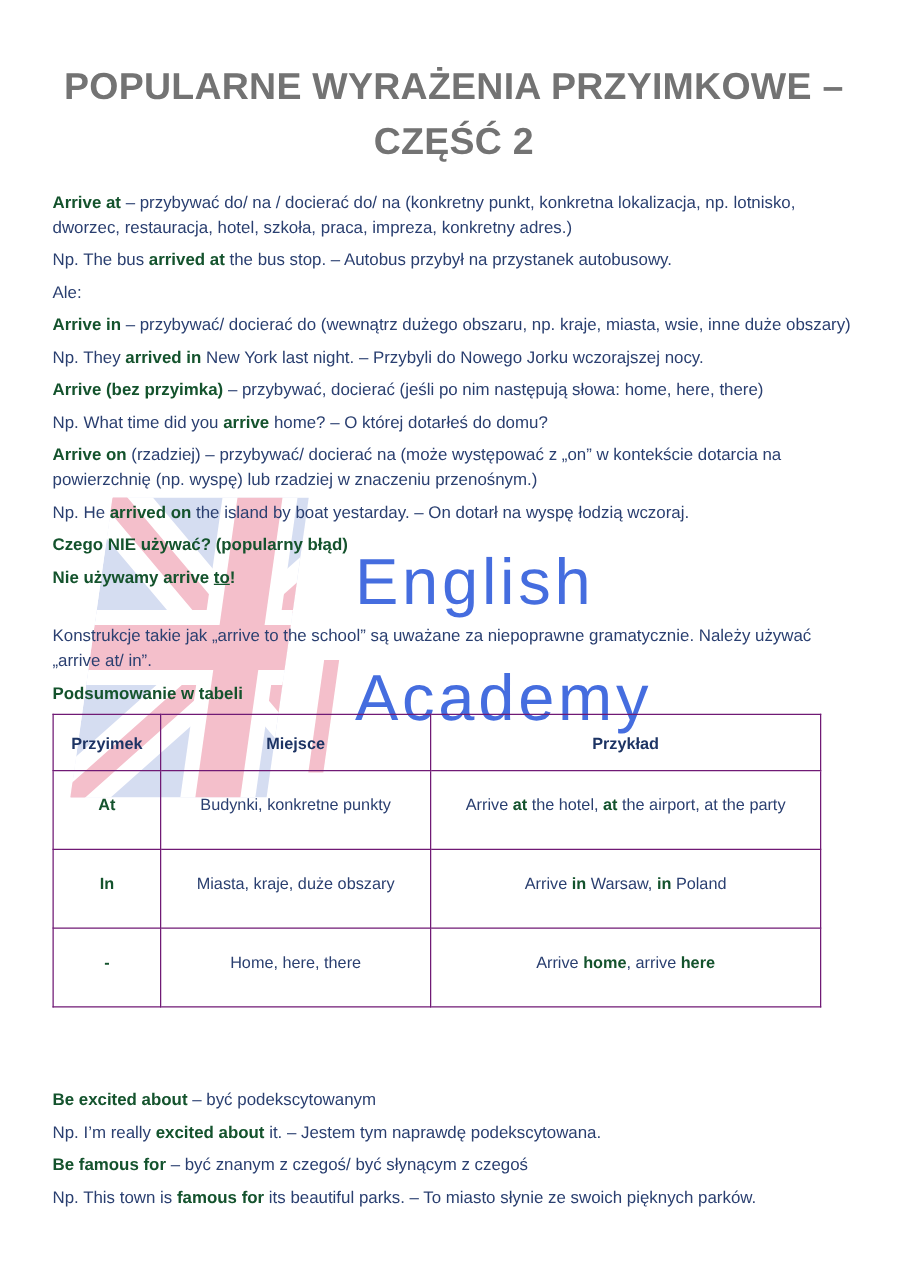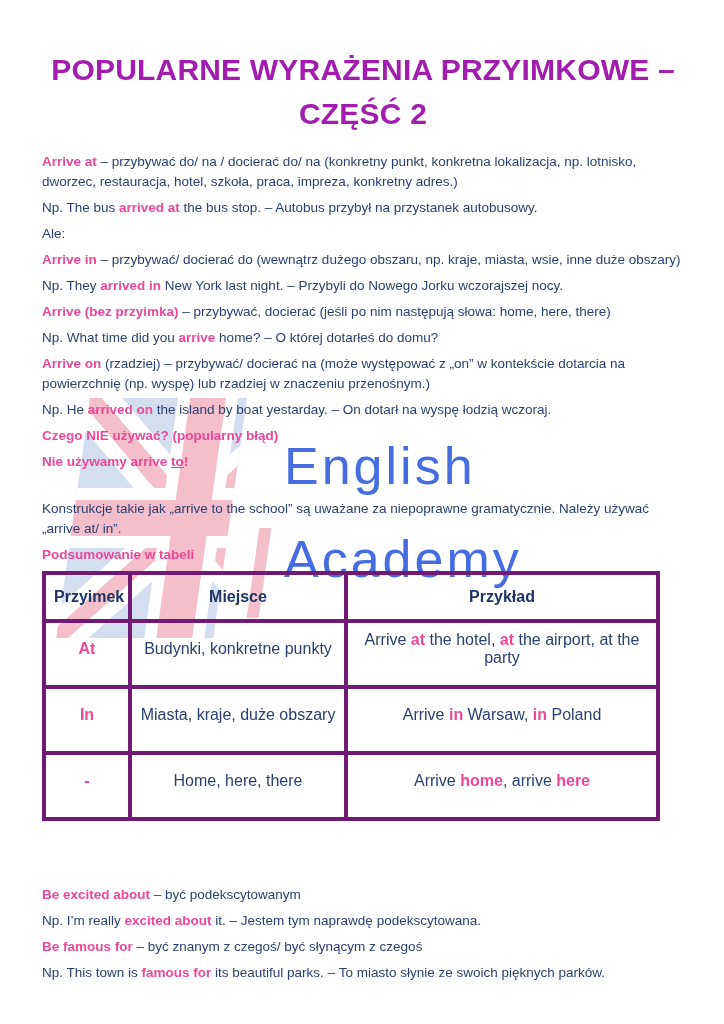--- a/index.html
+++ b/index.html
@@ -14,31 +14,31 @@
   .wm-bar{position:absolute;left:253px;top:528px;width:12px;height:90px;background:#f2b1c0;
           transform:skewX(-8deg);}
   .wm-word{position:absolute;left:284px;font-weight:normal;color:#1d4ed8;font-size:52px;
            letter-spacing:3px;line-height:1;white-space:nowrap;}
   .wm-english{top:440px;}
   .wm-academy{top:533px;}
 
   
   .content{position:absolute;inset:0;z-index:1;padding:48px 40px 0 42px;
            color:#2a3f70;font-size:13.5px;}
-  h1{margin:0 0 16px 0;text-align:center;color:#a21caf;font-size:30px;line-height:44px;
+  h1{margin:0 0 16px 0;text-align:center;color:#737373;font-size:30px;line-height:44px;
      font-weight:bold;letter-spacing:.2px;}
   p{margin:0 0 6px 0;line-height:20px;}
-  .b{font-weight:bold;color:#ec4899;}
+  .b{font-weight:bold;color:#14532d;}
   .u{text-decoration:underline;text-align:right;}
   .mt27{margin-top:27px;}
   .mt31{}
   .mt64{margin-top:64px;}
 
   table{border-collapse:collapse;margin-top:6px;width:614px;table-layout:fixed;}
-  th,td{border:4px solid #701a75;text-align:center;font-size:16px;padding:2px 8px;}
+  th,td{border:1px solid #701a75;text-align:center;font-size:13px;padding:2px 8px;}
   th{height:40px;font-weight:bold;color:#1d3464;vertical-align:middle;}
   td{height:48px;padding-bottom:12px;vertical-align:middle;color:#2a3f70;}
 </style>
 </head>
 <body>
 
 <div class="page">
 
   <div class="watermark">
     <div class="flag-wrap">

